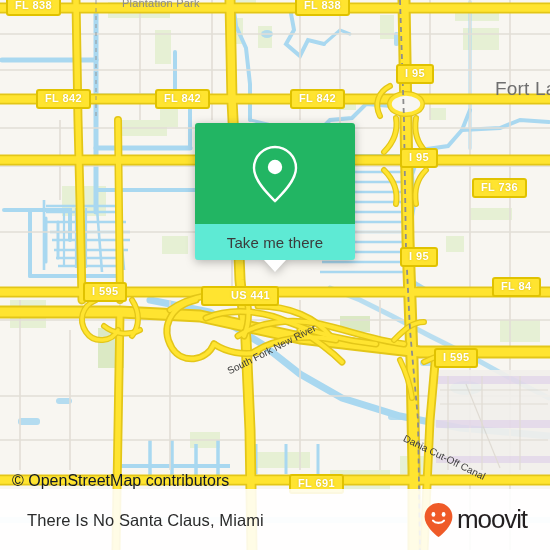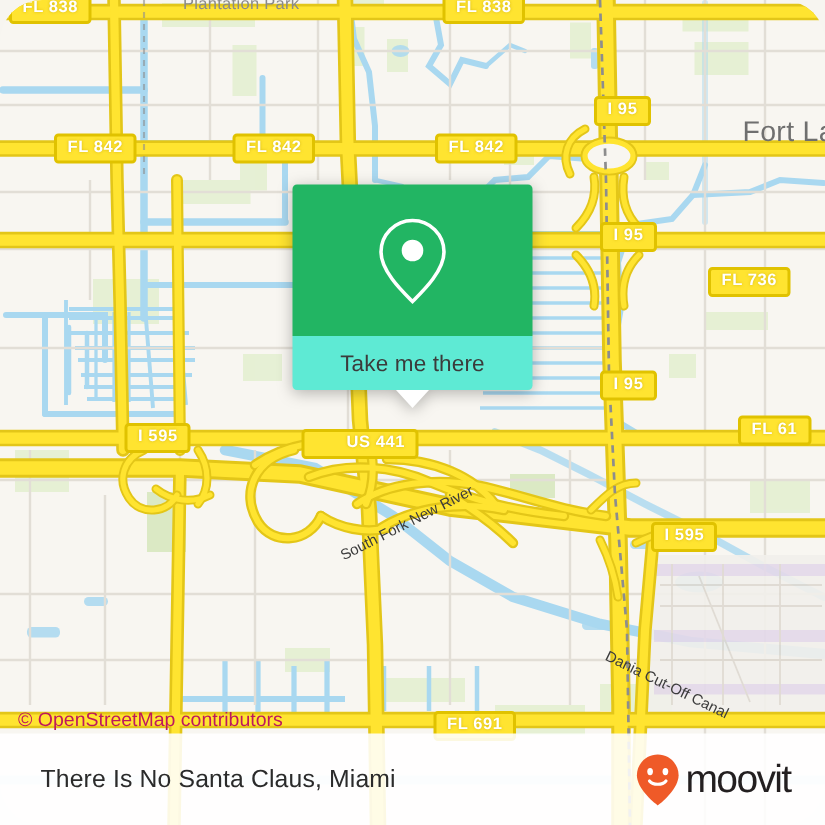--- a/index.html
+++ b/index.html
@@ -4,21 +4,21 @@
 <style>
   html,body{margin:0;padding:0;}
   body{
     width:550px;height:550px;overflow:hidden;
     font-family:"Liberation Sans", sans-serif;
     background:#f6f4ef;
   }
   #screen{position:relative;width:550px;height:550px;overflow:hidden;background:#f7f5f0;}
 
   
-  #map{position:absolute;left:0;top:0;width:550px;height:550px;overflow:hidden;background:#f8f6f1;border-radius:28px;}
+  #map{position:absolute;left:0;top:0;width:550px;height:550px;overflow:hidden;background:#f8f6f1;}
   #map svg{display:block;position:absolute;left:0;top:0;}
 
   
   .shield{
     position:absolute;
     background:#ffe430;
     border:2px solid #e0c200;
     border-radius:3px;
     color:#ffffff;
     font-size:11px;
@@ -78,21 +78,21 @@
     left:50%;margin-left:-11px;top:100%;
     width:0;height:0;
     border-left:11px solid transparent;
     border-right:11px solid transparent;
     border-top:12px solid #ffffff;
   }
 
   
   #attribution{
     position:absolute;left:12px;top:472px;
-    font-size:13px;color:#be185d;
+    font-size:16px;color:#0f172a;
     white-space:nowrap;
   }
   #footer{
     position:absolute;left:0;top:489px;width:550px;height:61px;
     background:rgba(255,255,255,.88);
     display:flex;align-items:center;
   }
   #footer .title{
     position:absolute;left:27px;top:50%;transform:translateY(-50%);
     font-size:16.5px;color:#2b2b2b;white-space:nowrap;letter-spacing:.1px;
@@ -391,21 +391,21 @@
     <div id="shields">
         <div class="shield" style="left: 6px; top: -4px;">FL 838</div>
         <div class="shield" style="left: 295px; top: -4px;">FL 838</div>
         <div class="shield" style="left: 396px; top: 64px;">I 95</div>
         <div class="shield" style="left: 36px; top: 89px;">FL 842</div>
         <div class="shield" style="left: 155px; top: 89px;">FL 842</div>
         <div class="shield" style="left: 290px; top: 89px;">FL 842</div>
         <div class="shield" style="left: 400px; top: 148px;">I 95</div>
         <div class="shield" style="left: 472px; top: 178px;">FL 736</div>
         <div class="shield" style="left: 400px; top: 247px;">I 95</div>
-        <div class="shield" style="left: 492px; top: 277px;">FL 61</div>
+        <div class="shield" style="left: 492px; top: 277px;">FL 84</div>
         <div class="shield" style="left: 83px; top: 282px;">I 595</div>
         <div class="shield" style="left: 201px; top: 286px; padding-left: 28px;">US 441</div>
         <div class="shield" style="left: 434px; top: 348px;">I 595</div>
         <div class="shield" style="left: 289px; top: 474px;">FL 691</div>
       </div>
 
     <div id="placelabels">
         <div class="place-label" style="left: 495px; top: 78px;">Fort La</div>
         <div class="place-label small" style="left: 122px; top: -3px;">Plantation Park</div>
       </div>

